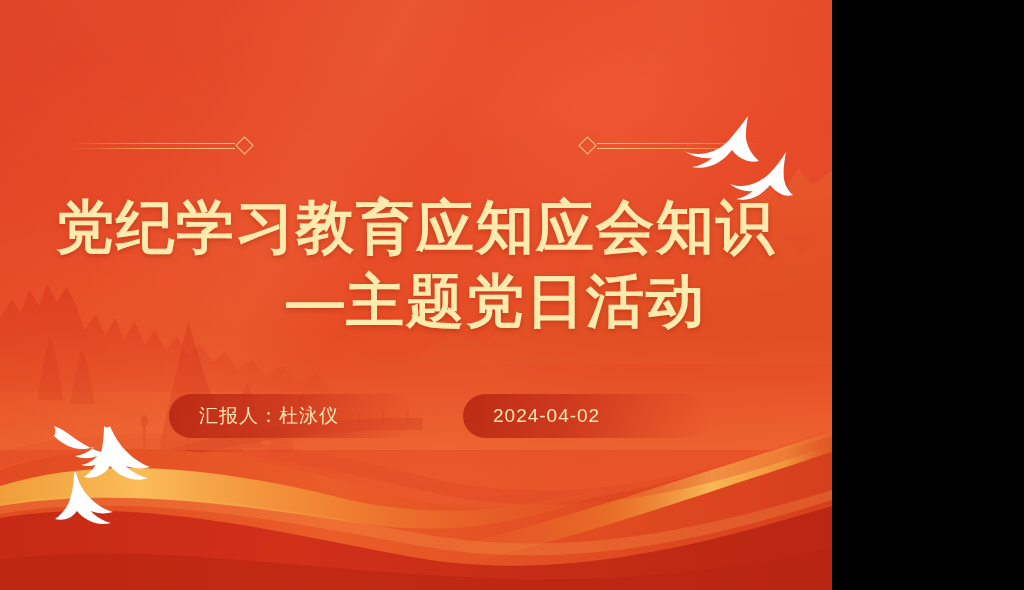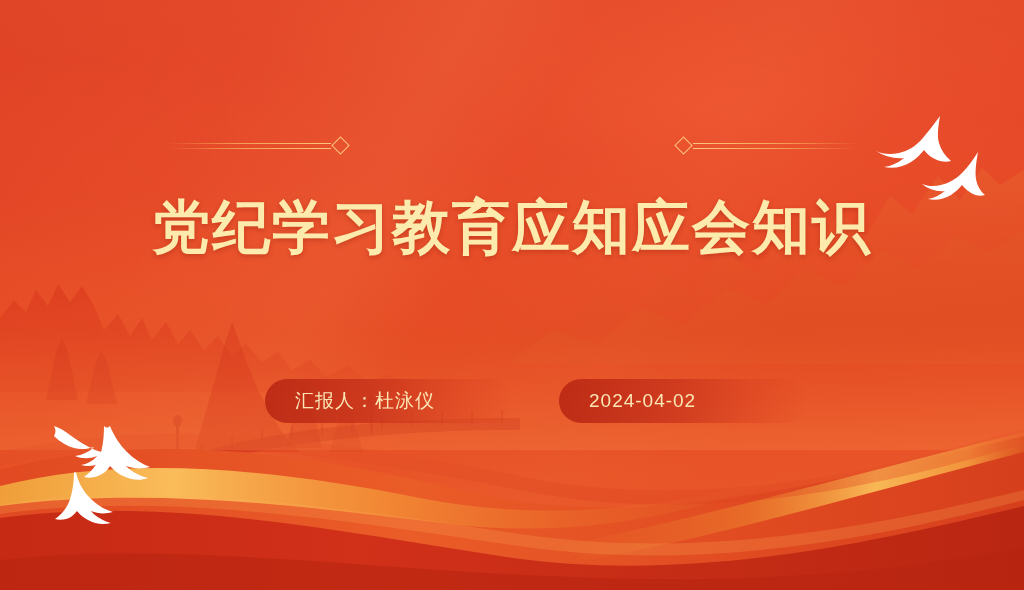--- a/index.html
+++ b/index.html
@@ -8,21 +8,21 @@
     padding: 0;
     background: #000;
   }
   body {
     font-family: "Liberation Sans", "DejaVu Sans", sans-serif;
   }
 
   
   #slide {
     position: relative;
-    width: 1024px;
+    width: 832px;
     height: 590px;
     overflow: hidden;
     background: #737373;
     user-select: none;
   }
 
   
   .layer {
     position: absolute;
     inset: 0;
@@ -106,21 +106,21 @@
     text-shadow: 0 2px 5px rgba(130,20,0,.30);
     white-space: nowrap;
   }
   .title-line.second {
     padding-left: 160px;
   }
 
   
   #meta-row {
     position: absolute;
-    top: 379px;
+    top: 394px;
     left: 0; right: 0;
     display: flex;
     justify-content: center;
     gap: 46px;
     padding-left: 48px;
   }
   .pill {
     height: 44px;
     min-width: 248px;
     border-radius: 22px;
@@ -278,20 +278,21 @@
       <span class="orn-diamond"></span>
     </div>
     <div class="orn-gap"></div>
     <div class="orn-rule right">
       <span class="orn-diamond"></span>
     </div>
   </div>
 
   <div id="title-block">
     <div class="title-line first">党纪学习教育应知应会知识</div>
+    <div class="title-line second">—主题党日活动</div>
   </div>
 
   <div id="meta-row">
     <div class="pill">汇报人：杜泳仪</div>
     <div class="pill">2024-04-02</div>
   </div>
 
   <div class="doves" id="doves-top-right">
     <svg viewBox="0 0 150 110">
       <g fill="#FFFFFF">

